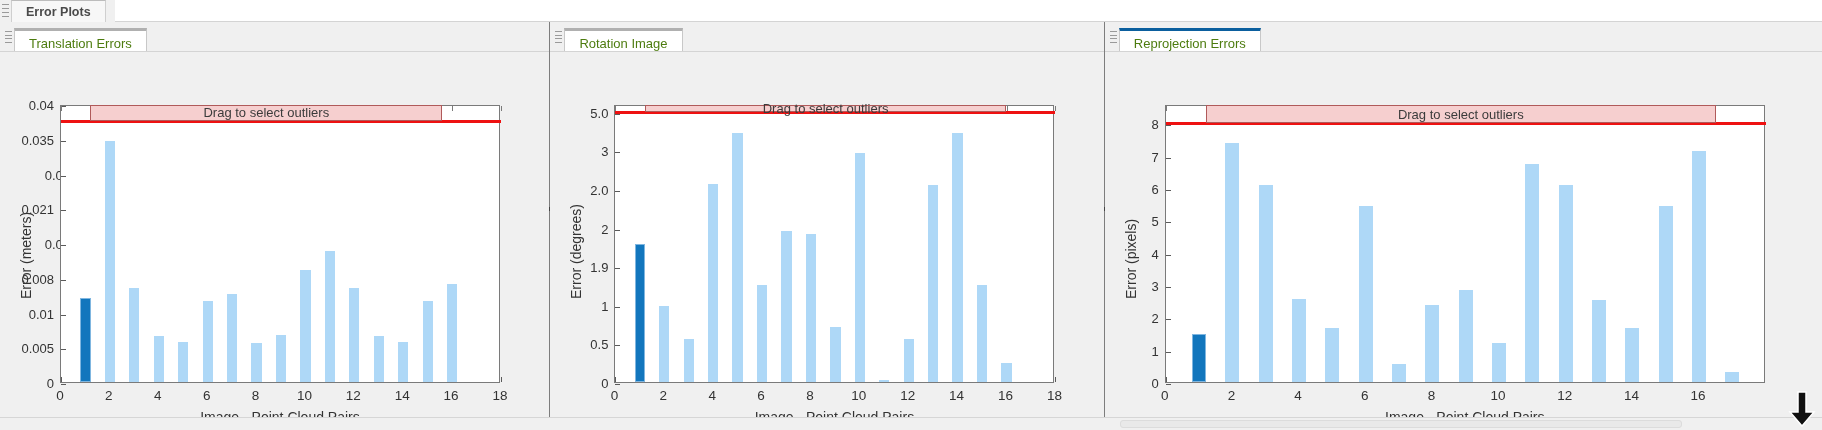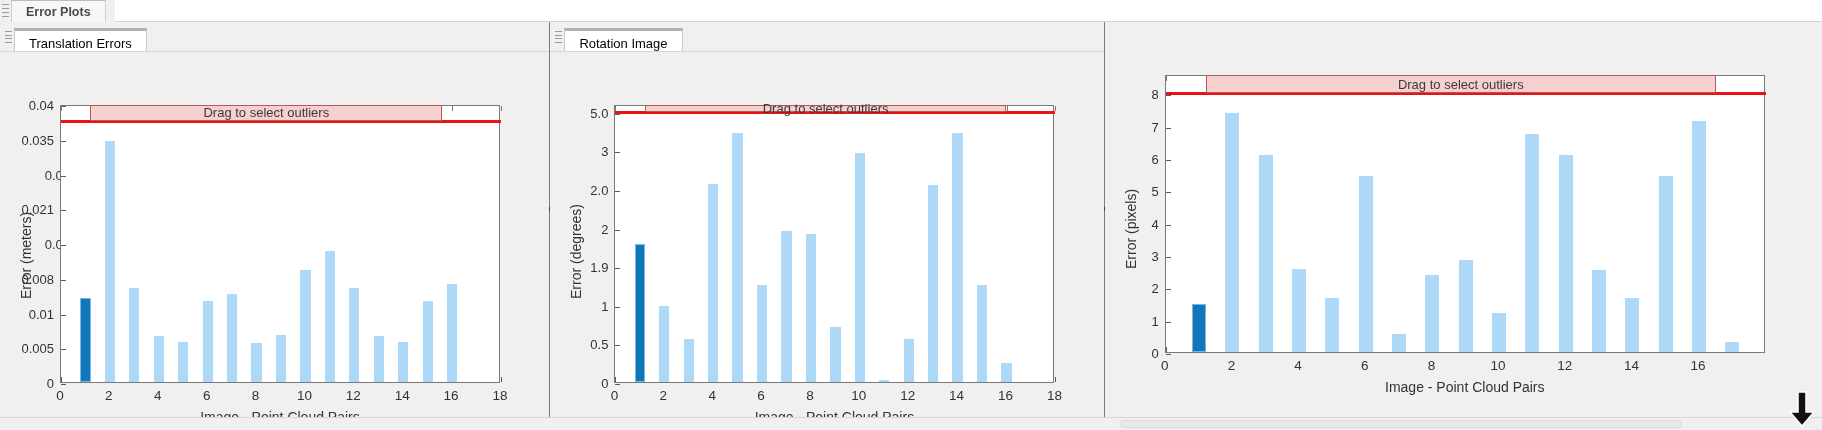--- a/index.html
+++ b/index.html
@@ -52,21 +52,21 @@
   .pgrip{
     position:absolute;left:5px;top:9px;width:7px;height:12px;
     display:flex;flex-direction:column;justify-content:space-between;
   }
   .pgrip i{display:block;height:1px;background:#9a9a9a;width:7px;}
   .ptab{
     position:absolute;left:14px;top:6px;height:24px;
     background:#ffffff;border:1px solid #c8c8c8;border-bottom:none;
     border-top:3px solid #b0b0b0;
     padding:0 14px;display:flex;align-items:center;
-    font-size:13px;color:#000000;white-space:nowrap;
+    font-size:13px;color:#4d7c0f;white-space:nowrap;
   }
   .ptab.active{border-top:3px solid #0b5f9e;}
   .ptabline{
     position:absolute;left:0;right:0;top:29px;height:1px;background:#d4d4d4;
   }
 
   
   .chartwrap{position:relative;height:378px;background:#f0f0f0;}
 
   
@@ -313,20 +313,32 @@
             </div>
           </div>
           <div class="ylabel" style="left: 18px; top: 247px;">Error (degrees)</div>
           <div class="xlabel" style="left: 64px; width: 440px; top: 357px;">Image - Point Cloud Pairs</div>
         </div>
       </div>
       <div class="vsplit">
         <div class="dot"></div>
       </div>
       <div class="panel p3">
+        <div class="ptabrow">
+          <div class="pgrip">
+            <i></i>
+            <i></i>
+            <i></i>
+            <i></i>
+          </div>
+          <div class="ptab active">
+            <span>Reprojection Errors</span>
+          </div>
+          <div class="ptabline"></div>
+        </div>
         <div class="chartwrap">
           <div class="ytick" style="top: 331px; left: 0px; width: 54px;">0</div>
           <div class="ytick" style="top: 298.674px; left: 0px; width: 54px;">1</div>
           <div class="ytick" style="top: 266.349px; left: 0px; width: 54px;">2</div>
           <div class="ytick" style="top: 234.023px; left: 0px; width: 54px;">3</div>
           <div class="ytick" style="top: 201.698px; left: 0px; width: 54px;">4</div>
           <div class="ytick" style="top: 169.372px; left: 0px; width: 54px;">5</div>
           <div class="ytick" style="top: 137.047px; left: 0px; width: 54px;">6</div>
           <div class="ytick" style="top: 104.721px; left: 0px; width: 54px;">7</div>
           <div class="ytick" style="top: 72.3953px; left: 0px; width: 54px;">8</div>

